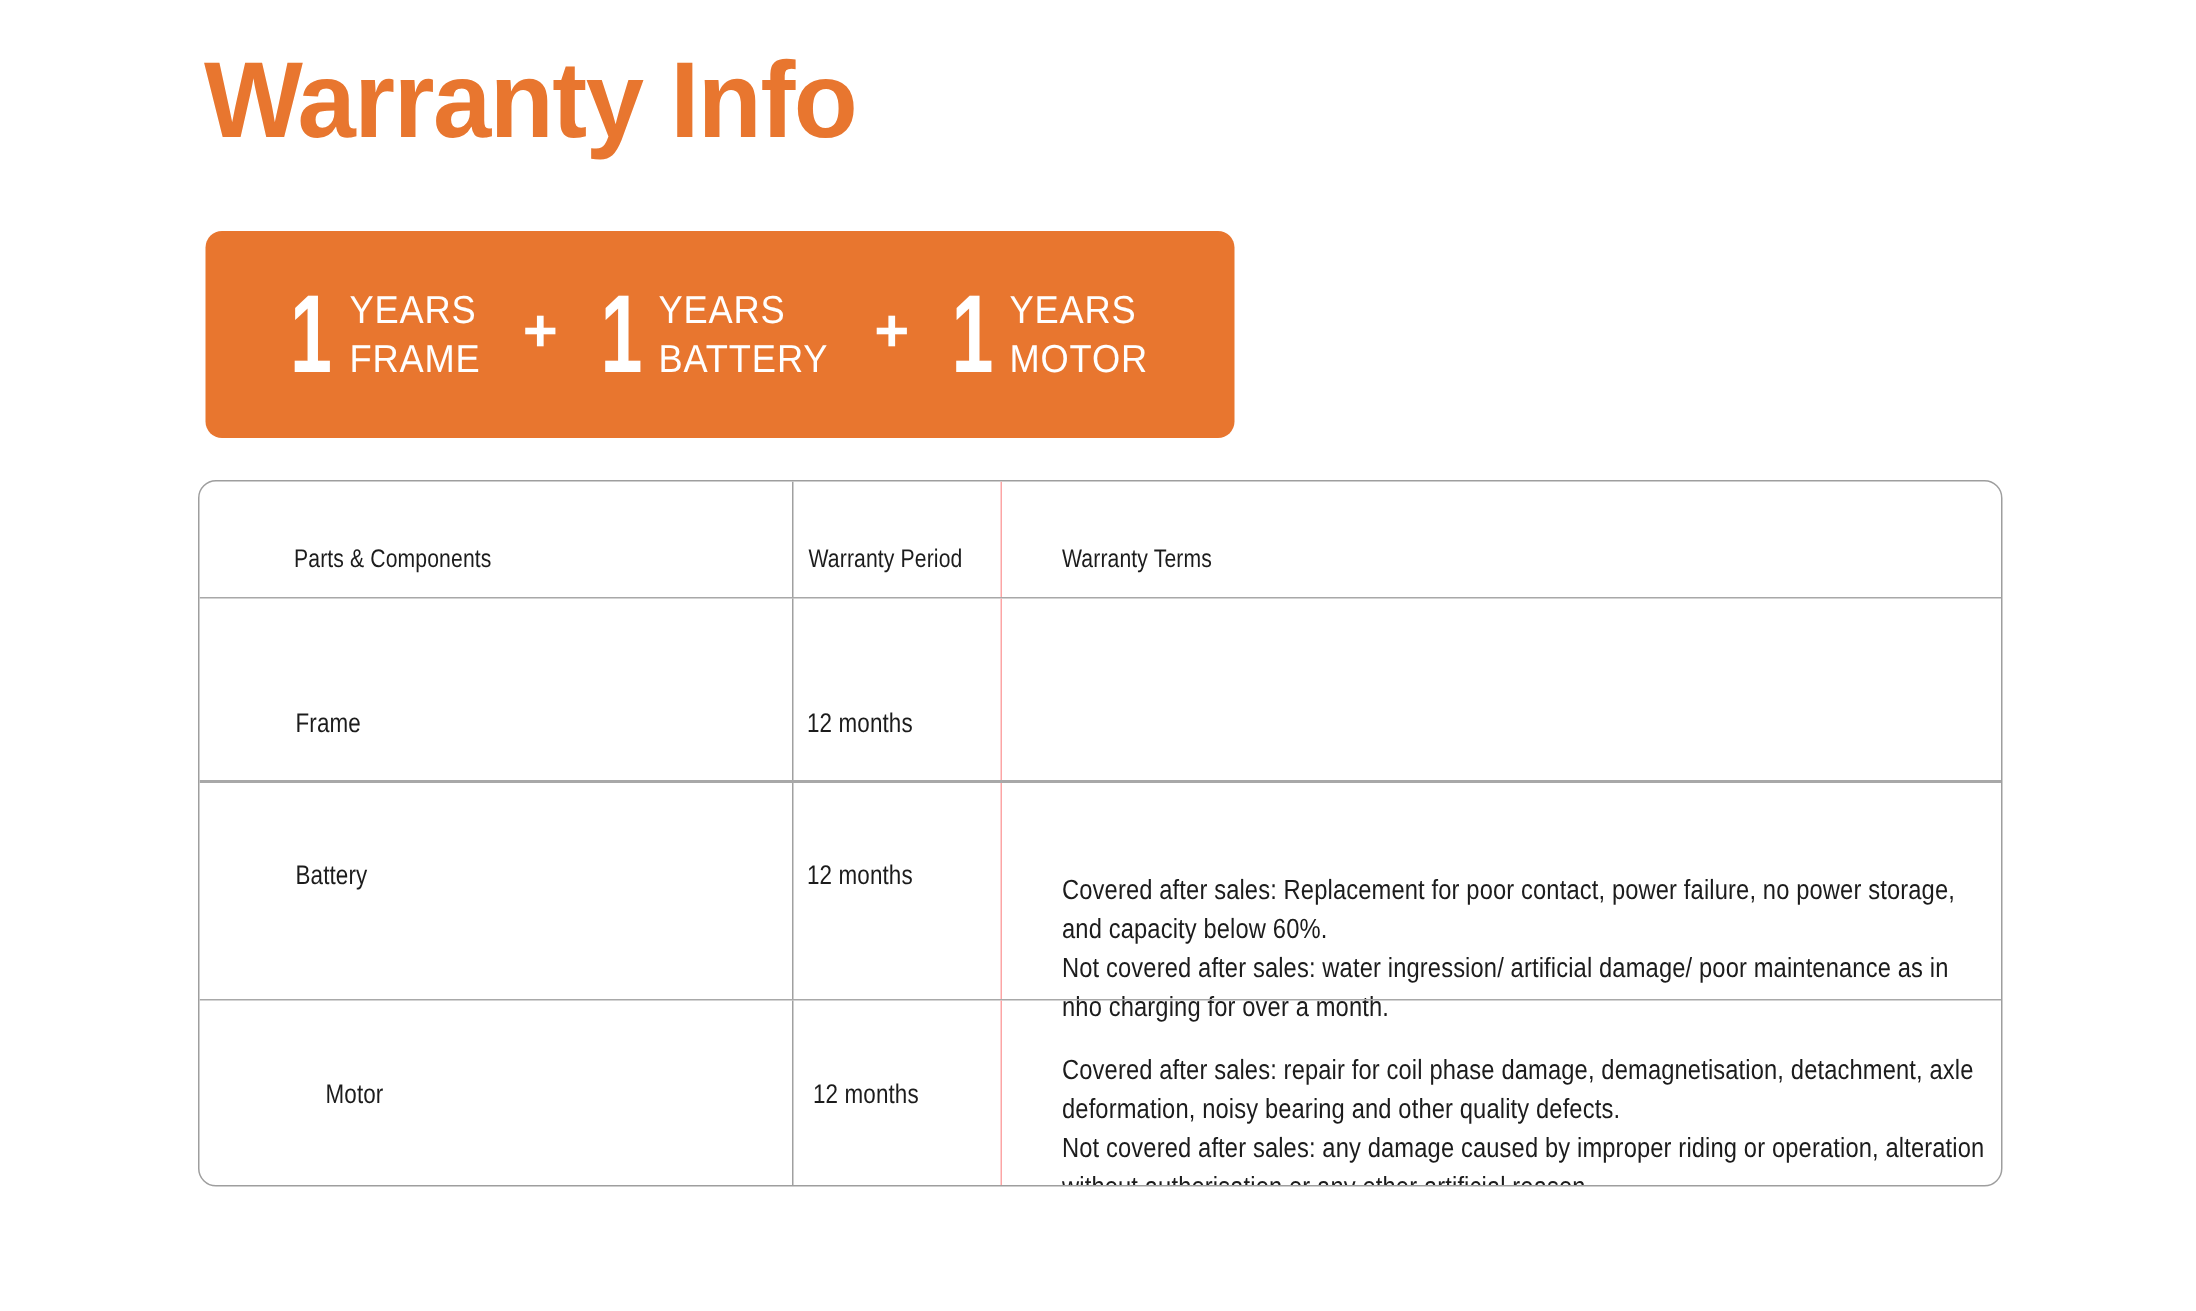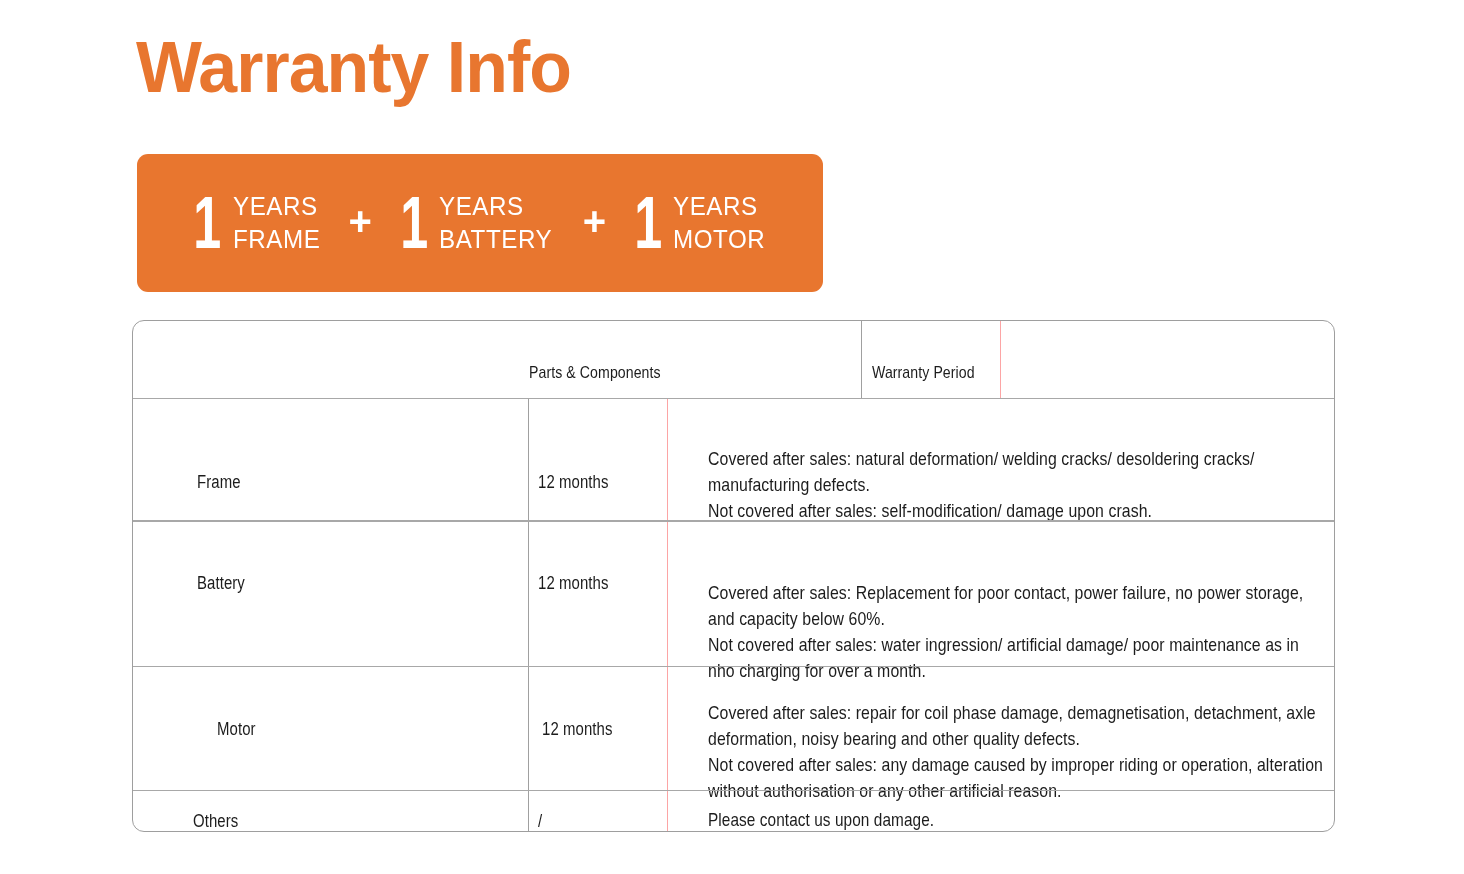--- a/index.html
+++ b/index.html
@@ -134,21 +134,21 @@
 
   .cond-wrap {
     font-family: "Liberation Sans", sans-serif;
     color: #1c1c1c;
     transform: scaleX(0.855);
     transform-origin: left top;
     letter-spacing: 0.1px;
   }
 
   
-  .row-header { height: 77px; justify-content: center; }
+  .row-header { height: 77px; }
   .hdr-label {
     position: absolute;
     font-size: 17px;
     line-height: 1;
   }
   .hdr-parts   { left: 63px;  top: 43px; }
   .hdr-period  { left: 10px;  top: 43px; }
   .hdr-terms   { left: 40px;  top: 43px; }
 
   
@@ -216,31 +216,31 @@
 
   <div class="table">
 
     <div class="row row-header">
       <div class="cell-parts">
         <div class="cond hdr-label hdr-parts">Parts &amp; Components</div>
       </div>
       <div class="cell-period">
         <div class="cond hdr-label hdr-period">Warranty Period</div>
       </div>
+      <div class="cell-terms">
+        <div class="cond hdr-label hdr-terms">Warranty Terms</div>
+      </div>
     </div>
 
     <div class="row row-frame">
       <div class="cell-parts">
         <div class="cond lbl-frame">Frame</div>
       </div>
       <div class="cell-period">
         <div class="cond per-frame">12 months</div>
-      </div>
-      <div class="cell-terms">
-        <div class="cond-wrap terms-frame">Covered after sales: natural deformation/ welding cracks/ desoldering cracks/ manufacturing defects.<br>Not covered after sales: self-modification/ damage upon crash.</div>
       </div>
     </div>
 
     <div class="row row-battery thick-top">
       <div class="cell-parts">
         <div class="cond lbl-battery">Battery</div>
       </div>
       <div class="cell-period">
         <div class="cond per-battery">12 months</div>
       </div>
@@ -254,27 +254,16 @@
         <div class="cond lbl-motor">Motor</div>
       </div>
       <div class="cell-period">
         <div class="cond per-motor">12 months</div>
       </div>
       <div class="cell-terms">
         <div class="cond-wrap terms-motor">Covered after sales:  repair for coil phase damage, demagnetisation, detachment, axle deformation, noisy bearing and other quality defects.<br>Not covered after sales: any damage caused by improper riding or operation, alteration without authorisation or any other artificial reason.</div>
       </div>
     </div>
 
-    <div class="row row-others">
-      <div class="cell-parts">
-        <div class="cond lbl-others">Others</div>
-      </div>
-      <div class="cell-period">
-        <div class="cond per-others">/</div>
-      </div>
-      <div class="cell-terms">
-        <div class="cond terms-others">Please contact us upon damage.</div>
-      </div>
-    </div>
 
   </div>
 
 </div>
 
 </body></html>

